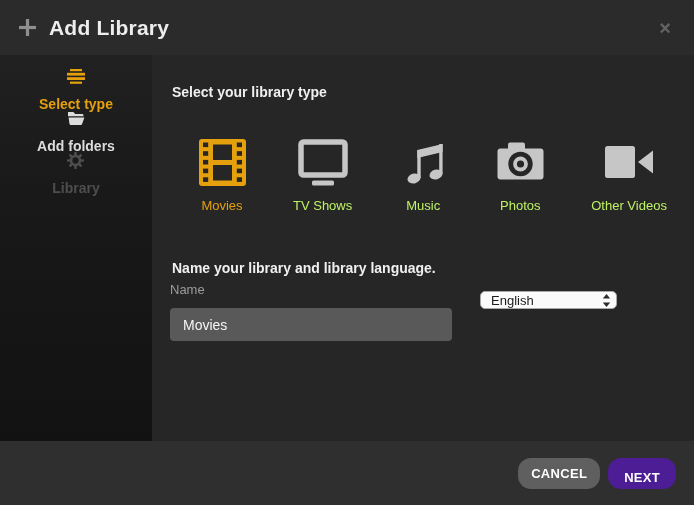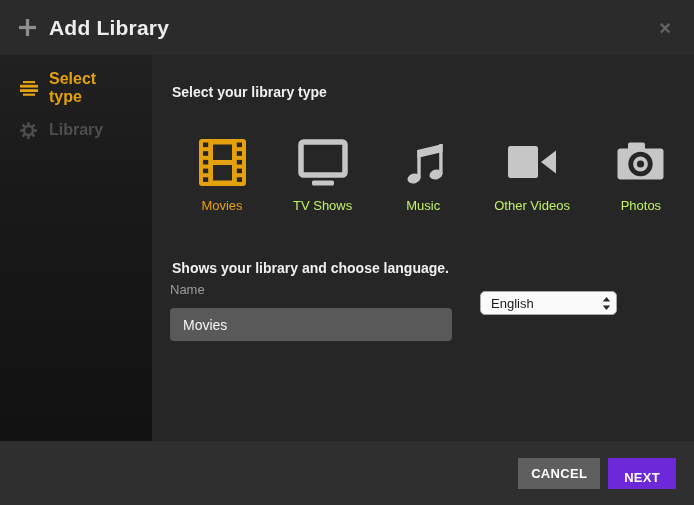--- a/index.html
+++ b/index.html
@@ -25,21 +25,21 @@
 
   
   .body { flex: 1 1 auto; display: flex; min-height: 0; }
 
   .sidebar {
     width: 152px; flex: 0 0 152px; padding-top: 12px;
     background: linear-gradient(180deg, #212121 0%, #191919 35%, #121212 100%);
   }
   .side-item {
     height: 42px; display: flex; align-items: center; gap: 11px;
-    padding: 0 20px; font-size: 16px; font-weight: 700; color: #dcdcdc; cursor: pointer;
+    padding: 0 20px; font-size: 14px; font-weight: 700; color: #dcdcdc; cursor: pointer; flex-direction: column;
   }
   .side-item .side-icon { width: 18px; height: 17px; flex: 0 0 18px; display: flex; align-items: center; }
   .side-item.active { color: #e5a00d; }
   .side-item.disabled { color: #4e4e4e; cursor: default; }
 
   .content { flex: 1 1 auto; background: #262626; padding-left: 20px; }
   .section-title { font-size: 14px; font-weight: 700; color: #f0f0f0; line-height: 16px; }
   .section-title.first { margin-top: 29px; }
   .section-title.second { margin-top: 47px; }
 
@@ -54,40 +54,40 @@
   .type-label { line-height: 15px; white-space: nowrap; }
 
   .fields { display: flex; gap: 28px; margin-top: 6px; margin-left: -2px; }
   .field-label { font-size: 13px; color: #9b9b9b; display: block; }
   .name-input {
     margin-top: 11px; width: 282px; height: 33px; background: #595959;
     border: none; border-radius: 4px; color: #f5f5f5; font-size: 14px;
     padding: 0 13px; outline: none; font-family: inherit; display: block;
   }
   .select-box {
-    margin-top: 9px; width: 137px; height: 24px; background: #fbfbfb;
+    margin-top: 9px; width: 137px; height: 18px; background: #fbfbfb;
     border: 1px solid #a9a9a9; border-radius: 5px;
     display: flex; align-items: center; justify-content: space-between;
     padding: 0 5px 0 10px; font-size: 13px; color: #1b1b1b; cursor: pointer;
   }
   .stepper { width: 9px; height: 15px; flex: 0 0 9px; }
 
   
   .footer {
     height: 64px; flex: 0 0 64px; background: #2f2f2f;
     display: flex; align-items: center; justify-content: flex-end; gap: 8px;
     padding-right: 18px;
   }
   .btn {
-    height: 31px; border: none; border-radius: 0; color: #ffffff;
+    height: 31px; border: none; border-radius: 13px; color: #ffffff;
     font-size: 13px; font-weight: 700; letter-spacing: .3px; cursor: pointer;
     font-family: inherit;
   }
   .btn-cancel { background: #5f5f5f; padding: 0 13px; }
-  .btn-next { background: #6d28d9; padding: 12px 16px; }
+  .btn-next { background: #4c1d95; padding: 12px 16px; }
 </style>
 </head>
 <body>
 
 <div class="dialog">
 
   <div class="header">
     <svg class="plus-icon" viewBox="0 0 17 17">
       <rect x="6.9" y="0" width="3.2" height="17" fill="#8f8f8f"></rect>
       <rect x="0" y="6.9" width="17" height="3.2" fill="#8f8f8f"></rect>
@@ -102,20 +102,29 @@
       <div class="side-item active">
         <span class="side-icon">
           <svg width="18" height="15" viewBox="0 0 18 15" fill="currentColor">
             <rect x="3" y="0" width="12" height="2.2"></rect>
             <rect x="0" y="3.8" width="18" height="2.8"></rect>
             <rect x="0" y="8.2" width="18" height="2.8"></rect>
             <rect x="3" y="12.6" width="12" height="2.2"></rect>
           </svg>
         </span>
         <span class="side-label">Select type</span>
+      </div>
+      <div class="side-item">
+        <span class="side-icon">
+          <svg width="18" height="15" viewBox="0 0 18 15" fill="currentColor">
+            <path d="M1 1 h5.4 l1.8 1.9 h7.2 a1 1 0 0 1 1 1 v1.3 h-15.4 z"></path>
+            <path d="M1.6 6.4 h15.8 l-2.3 6.7 a1.3 1.3 0 0 1 -1.2 .9 h-10.2 a1.3 1.3 0 0 1 -1.2 -.9 z"></path>
+          </svg>
+        </span>
+        <span class="side-label">Add folders</span>
       </div>
       <div class="side-item disabled">
         <span class="side-icon">
           <svg width="17" height="17" viewBox="0 0 20 20">
             <g fill="currentColor">
               <rect x="8.5" y="0" width="3" height="5" rx="1"></rect>
               <rect x="8.5" y="15" width="3" height="5" rx="1"></rect>
               <rect x="0" y="8.5" width="5" height="3" rx="1"></rect>
               <rect x="15" y="8.5" width="5" height="3" rx="1"></rect>
               <rect x="8.5" y="0" width="3" height="5" rx="1" transform="rotate(45 10 10)"></rect>
@@ -178,44 +187,44 @@
                 <rect x="37.2" y="5" width="3.4" height="30"></rect>
                 <polygon points="15.3,11 40.6,5 40.6,13 15.3,19"></polygon>
               </g>
             </svg>
           </span>
           <span class="type-label">Music</span>
         </div>
 
         <div class="type-item">
           <span class="type-icon">
-            <svg width="49" height="34" viewBox="0 0 49 34">
-              <rect x="0" y="1" width="30" height="32" rx="2.5" fill="currentColor"></rect>
-              <polygon points="33,17 48,5.5 48,28.5" fill="currentColor"></polygon>
-            </svg>
-          </span>
-          <span class="type-label">Other Videos</span>
-        </div>
-
-        <div class="type-item">
-          <span class="type-icon">
             <svg width="47" height="44" viewBox="0 0 47 44">
               <rect x="11" y="2.5" width="17" height="9" rx="2" fill="currentColor"></rect>
               <rect x="0.5" y="8.5" width="46" height="31" rx="3" fill="currentColor"></rect>
               <circle cx="23.5" cy="24" r="12.2" fill="#262626"></circle>
               <circle cx="23.5" cy="24" r="7.4" fill="currentColor"></circle>
               <circle cx="23.5" cy="24" r="3.6" fill="#262626"></circle>
             </svg>
           </span>
           <span class="type-label">Photos</span>
         </div>
 
-      </div>
-
-      <div class="section-title second">Shows your library and choose language.</div>
+        <div class="type-item">
+          <span class="type-icon">
+            <svg width="49" height="34" viewBox="0 0 49 34">
+              <rect x="0" y="1" width="30" height="32" rx="2.5" fill="currentColor"></rect>
+              <polygon points="33,17 48,5.5 48,28.5" fill="currentColor"></polygon>
+            </svg>
+          </span>
+          <span class="type-label">Other Videos</span>
+        </div>
+
+      </div>
+
+      <div class="section-title second">Name your library and library language.</div>
 
       <div class="fields">
         <div class="field">
           <label class="field-label">Name</label>
           <input class="name-input" type="text" value="Movies" style="">
         </div>
         <div class="field">
           <div class="select-box">
             <span>English</span>
             <svg class="stepper" viewBox="0 0 9 15" fill="#2b2b2b">

